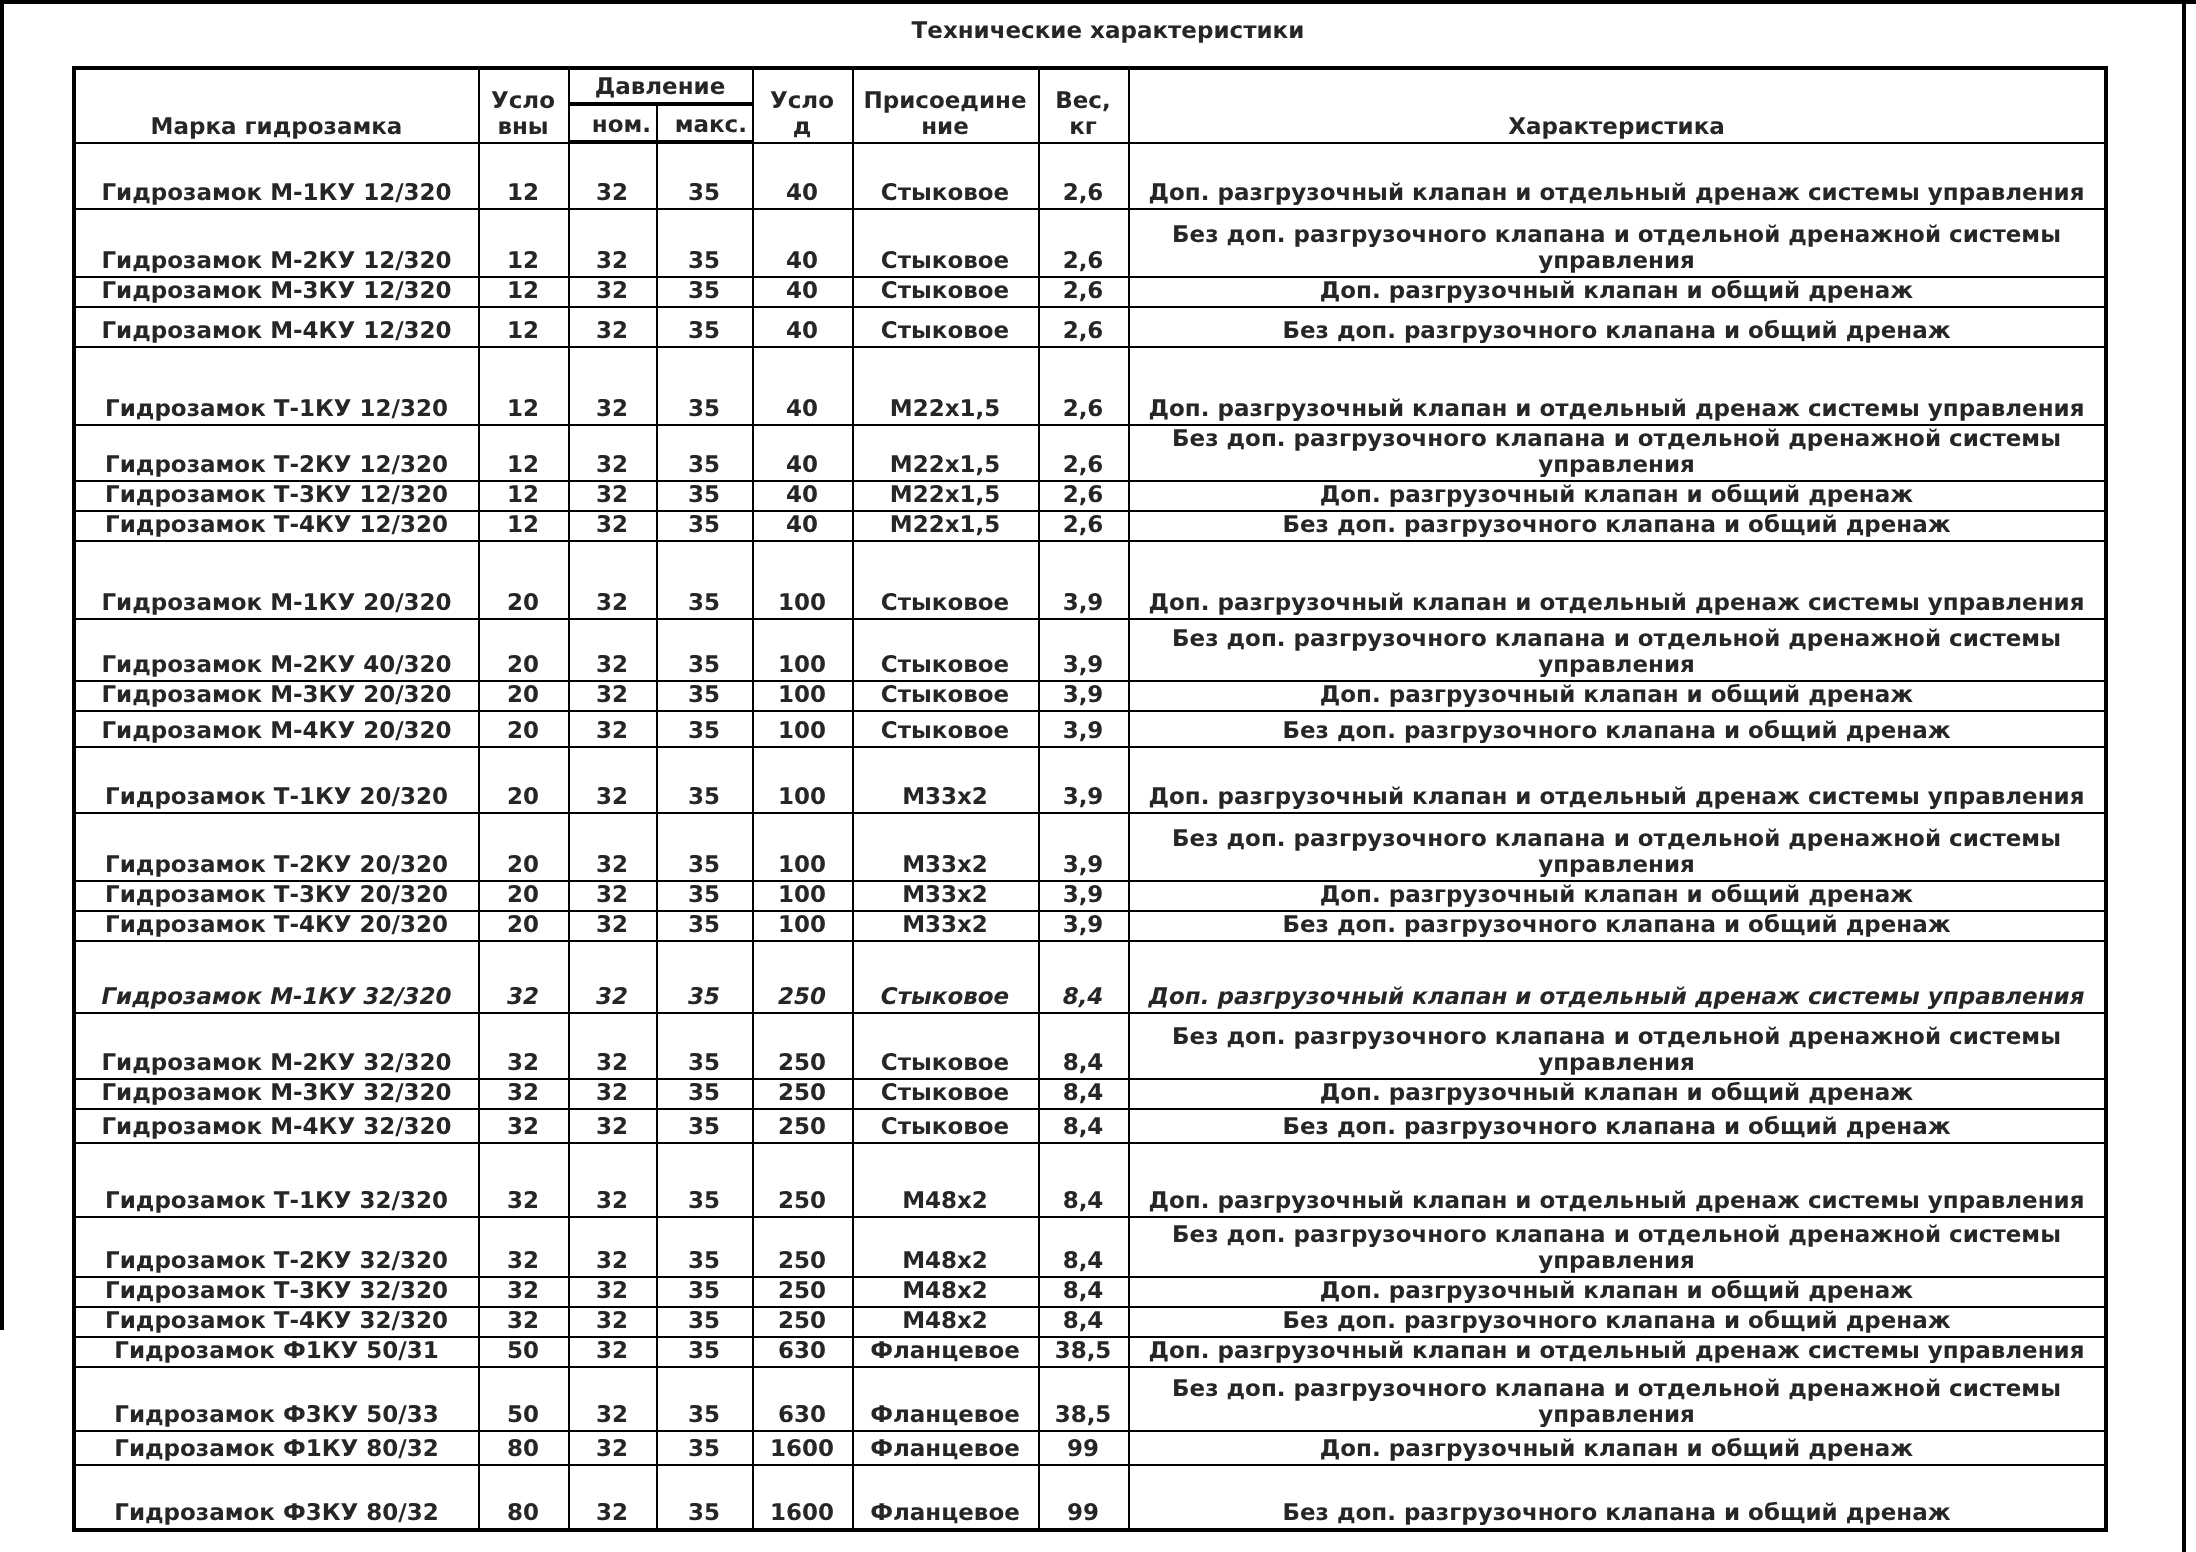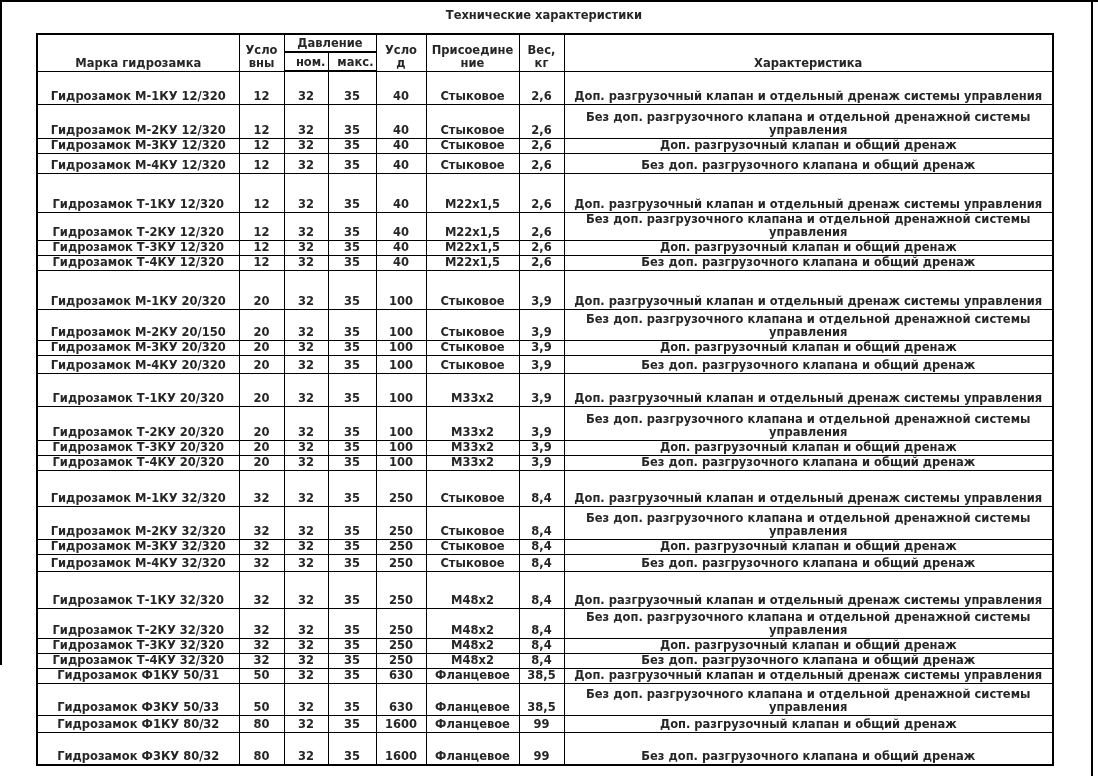--- a/index.html
+++ b/index.html
@@ -11,21 +11,21 @@
     font-family: "DejaVu Sans", "Liberation Sans", sans-serif;
     color: #262626;
   }
   .frame-line { position: absolute; background: #000; }
   .frame-top   { left: 0; top: 0; width: 1098px; height: 2px; }
   .frame-left  { left: 0; top: 0; width: 2px; height: 665px; }
   .frame-right { left: 1091px; top: 0; width: 2px; height: 776px; }
 
   .doc-title {
     position: absolute;
-    left: 36px; top: 8px; width: 1016px;
+    left: 46px; top: 8px; width: 1016px;
     text-align: center;
     font-size: 11.5px; font-weight: bold;
     color: #262626;
   }
 
   table.specs {
     position: absolute;
     left: 36px; top: 33px;
     width: 1016px;
     border-collapse: collapse;
@@ -178,21 +178,21 @@
         <td class="name">Гидрозамок М-1КУ 20/320</td>
         <td>20</td>
         <td>32</td>
         <td>35</td>
         <td>100</td>
         <td>Стыковое</td>
         <td>3,9</td>
         <td class="feature">Доп. разгрузочный клапан и отдельный дренаж системы управления</td>
       </tr>
       <tr style="height: 31px;">
-        <td class="name">Гидрозамок М-2КУ 20/150</td>
+        <td class="name">Гидрозамок М-2КУ 40/320</td>
         <td>20</td>
         <td>32</td>
         <td>35</td>
         <td>100</td>
         <td>Стыковое</td>
         <td>3,9</td>
         <td class="feature">Без доп. разгрузочного клапана и отдельной дренажной системы
 управления</td>
       </tr>
       <tr style="height: 13px;">
@@ -249,21 +249,21 @@
       <tr style="height: 15px;">
         <td class="name">Гидрозамок Т-4КУ 20/320</td>
         <td>20</td>
         <td>32</td>
         <td>35</td>
         <td>100</td>
         <td>М33х2</td>
         <td>3,9</td>
         <td class="feature">Без доп. разгрузочного клапана и общий дренаж</td>
       </tr>
-      <tr style="height: 36px;">
+      <tr style="height: 36px; font-style: italic;">
         <td class="name">Гидрозамок М-1КУ 32/320</td>
         <td>32</td>
         <td>32</td>
         <td>35</td>
         <td>250</td>
         <td>Стыковое</td>
         <td>8,4</td>
         <td class="feature">Доп. разгрузочный клапан и отдельный дренаж системы управления</td>
       </tr>
       <tr style="height: 33px;">

